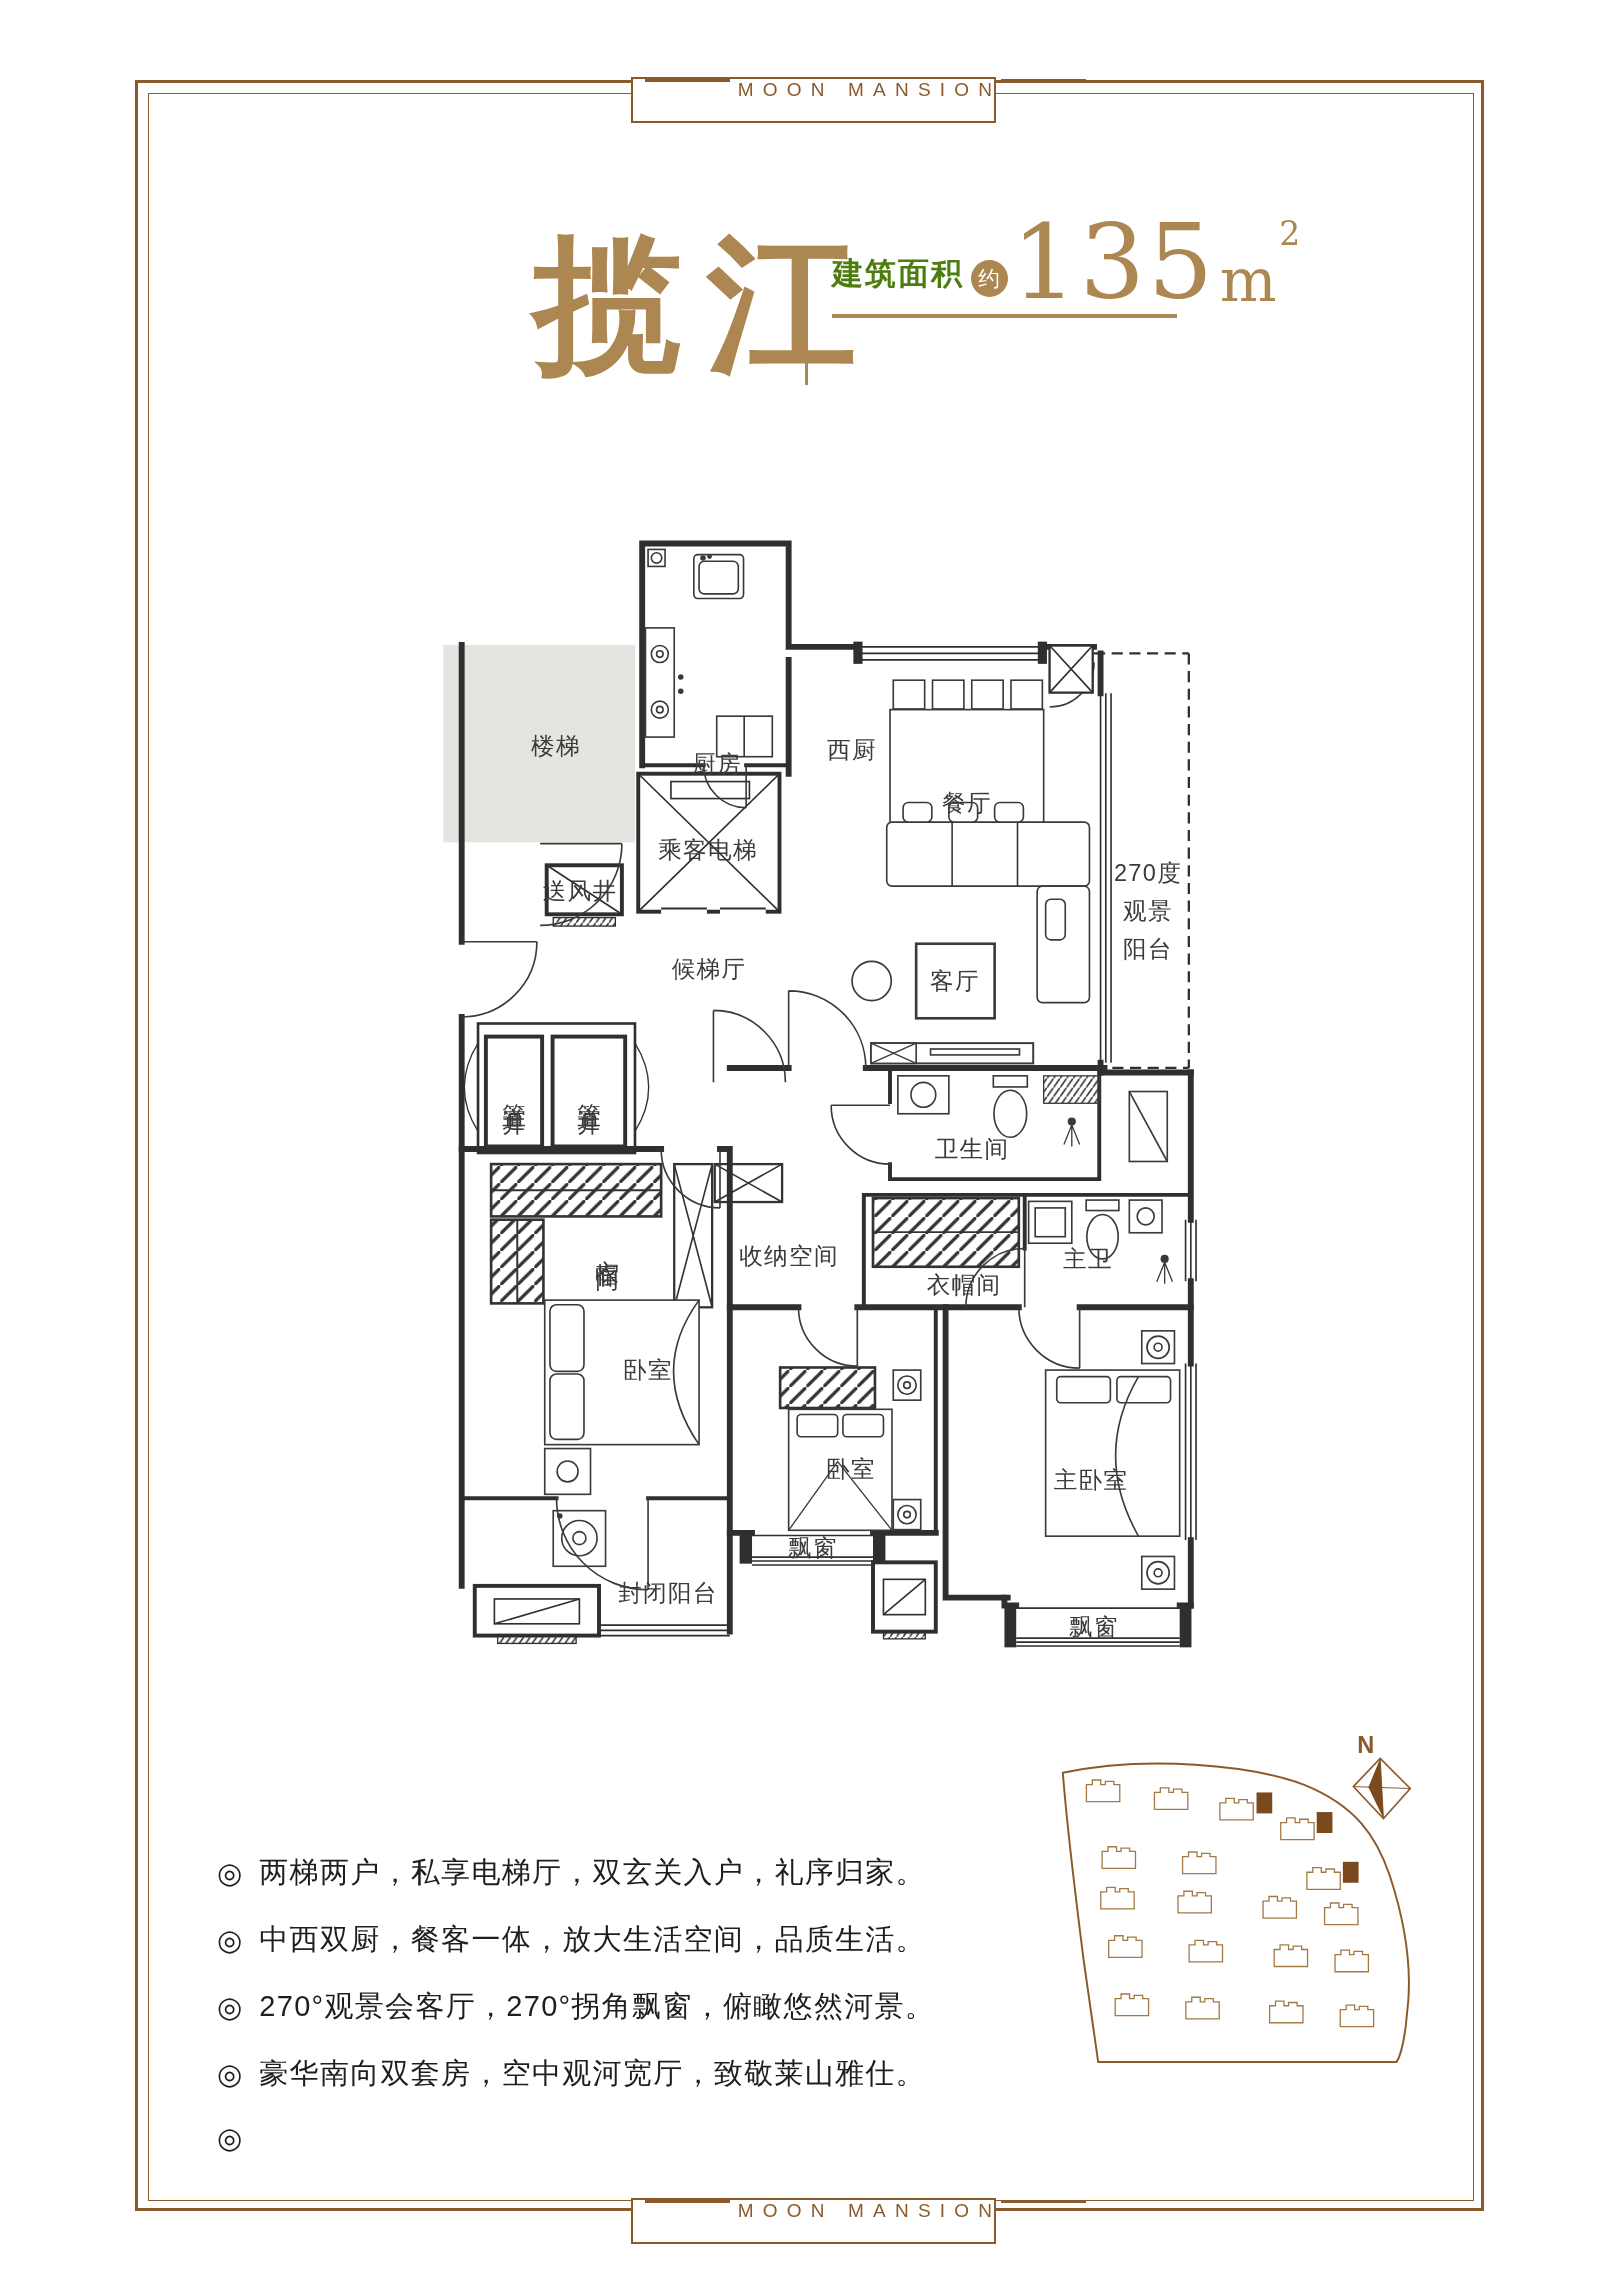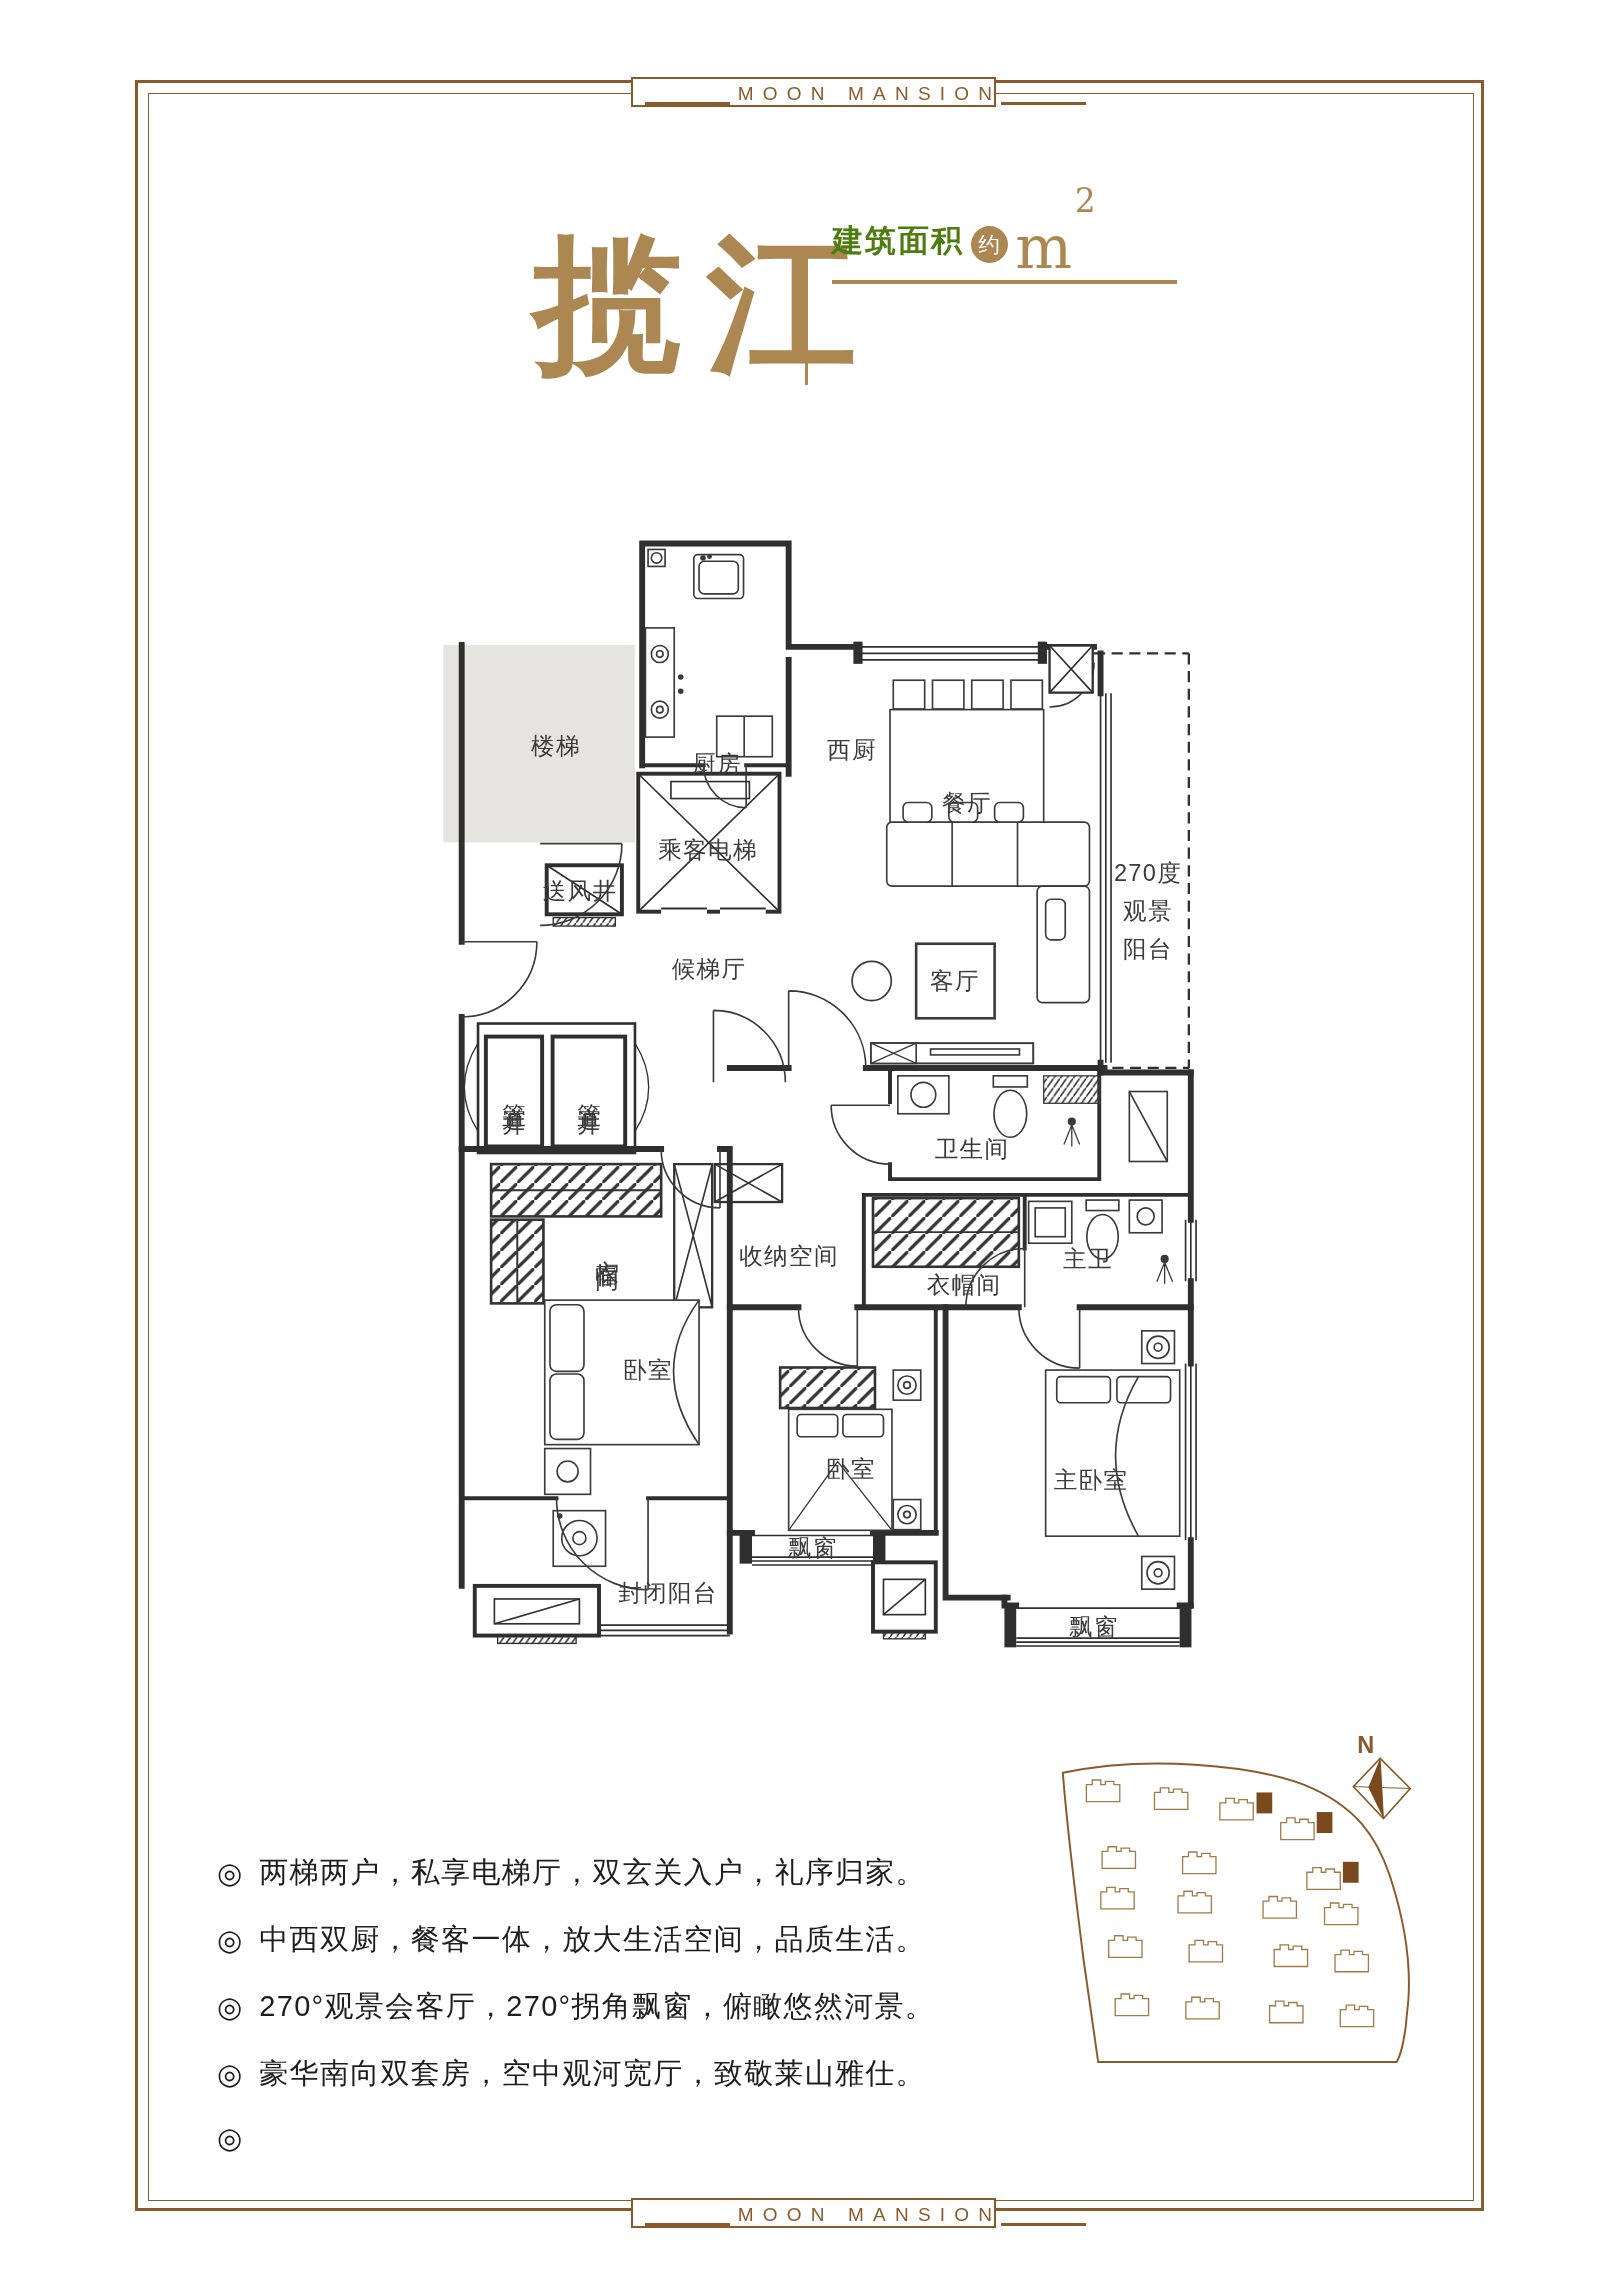--- a/index.html
+++ b/index.html
@@ -6,22 +6,22 @@
   #page{position:relative;width:1623px;height:2295px;background:#ffffff;overflow:hidden;
         font-family:"Liberation Sans", sans-serif;}
 
   
   .frame-outer{position:absolute;left:135px;top:80px;width:1349px;height:2131px;
                border:3.3px solid #8b5a2b;box-sizing:border-box;}
   .frame-inner{position:absolute;left:148px;top:93px;width:1326px;height:2108px;
                border:1.3px solid #8b5a2b;box-sizing:border-box;}
 
   
-  .badge{position:absolute;left:631px;width:365px;height:30px;background:#ffffff;
-         border:2.6px solid #8b5a2b;box-sizing:border-box;display:flex;align-items:flex-end;
+  .badge{position:absolute;left:631px;width:365px;height:46px;background:#ffffff;
+         border:2.6px solid #8b5a2b;box-sizing:border-box;display:flex;align-items:flex-start;
          justify-content:space-between;z-index:5;padding:0 11.8px;}
   .badge.top{top:77px;}
   .badge.bottom{top:2198px;}
   .badge .rule{height:2.6px;background:#8b5a2b;flex:0 0 85px;}
   .badge .btxt{font-size:19px;letter-spacing:9.2px;color:#8b5a2b;white-space:nowrap;
                font-family:"Liberation Sans", sans-serif;padding-left:7.9px;}
 
   
   .hero-name{position:absolute;left:485px;top:228px;font-family:"DejaVu Serif", serif;
              font-weight:700;font-size:149px;line-height:1.02;color:#ad8752;letter-spacing:25px;
@@ -78,20 +78,21 @@
     <div class="btxt">MOON MANSION</div>
     <div class="rule"></div>
   </div>
 
   <div class="hero-name">揽江</div>
   <div class="hero-divider"></div>
   <div class="hero-right">
     <div class="area-row">
       <span class="area-label">建筑面积</span>
       <span class="area-circle">约</span>
+      <span class="area-number">135</span>
       <span class="area-unit">m</span>
       <span class="area-exp">2</span>
     </div>
     <div class="hero-rule"></div>
   </div>
 
   <div class="plan-wrap">
     <svg class="plan-svg" width="831" height="1128" viewBox="0 0 1270 1725">
       <defs>
         <pattern id="hatch" patternUnits="userSpaceOnUse" width="26" height="26">

